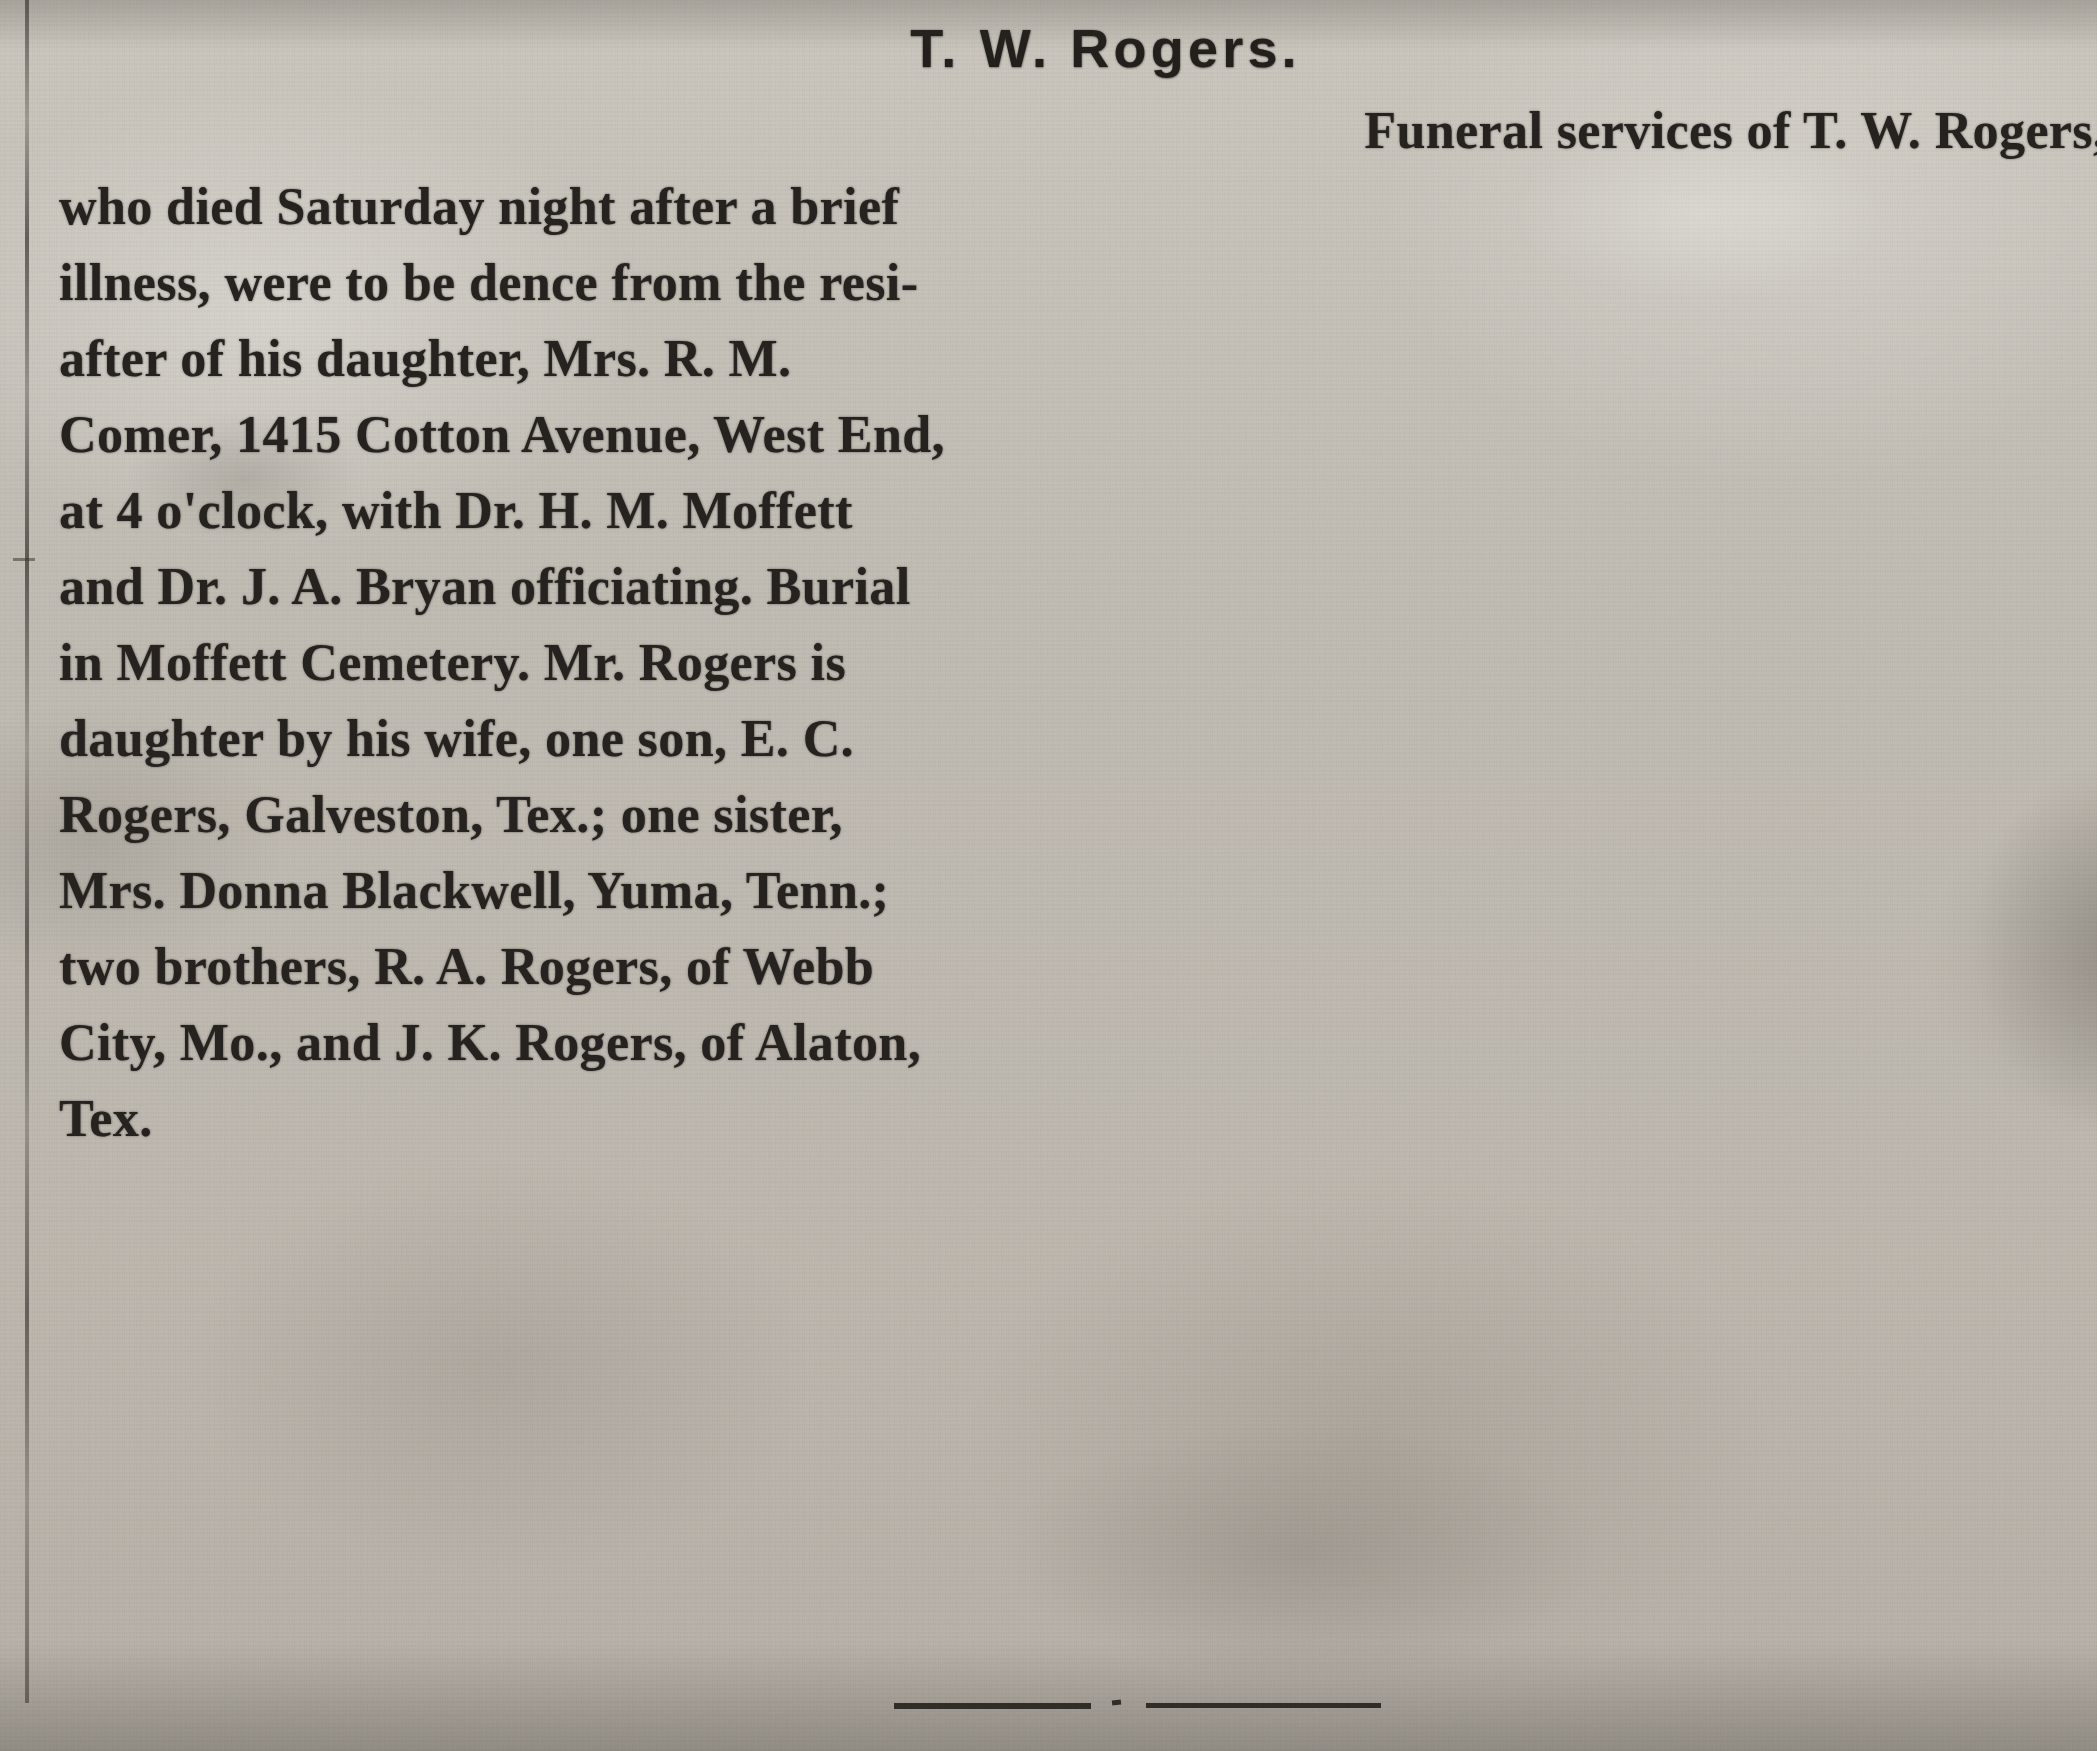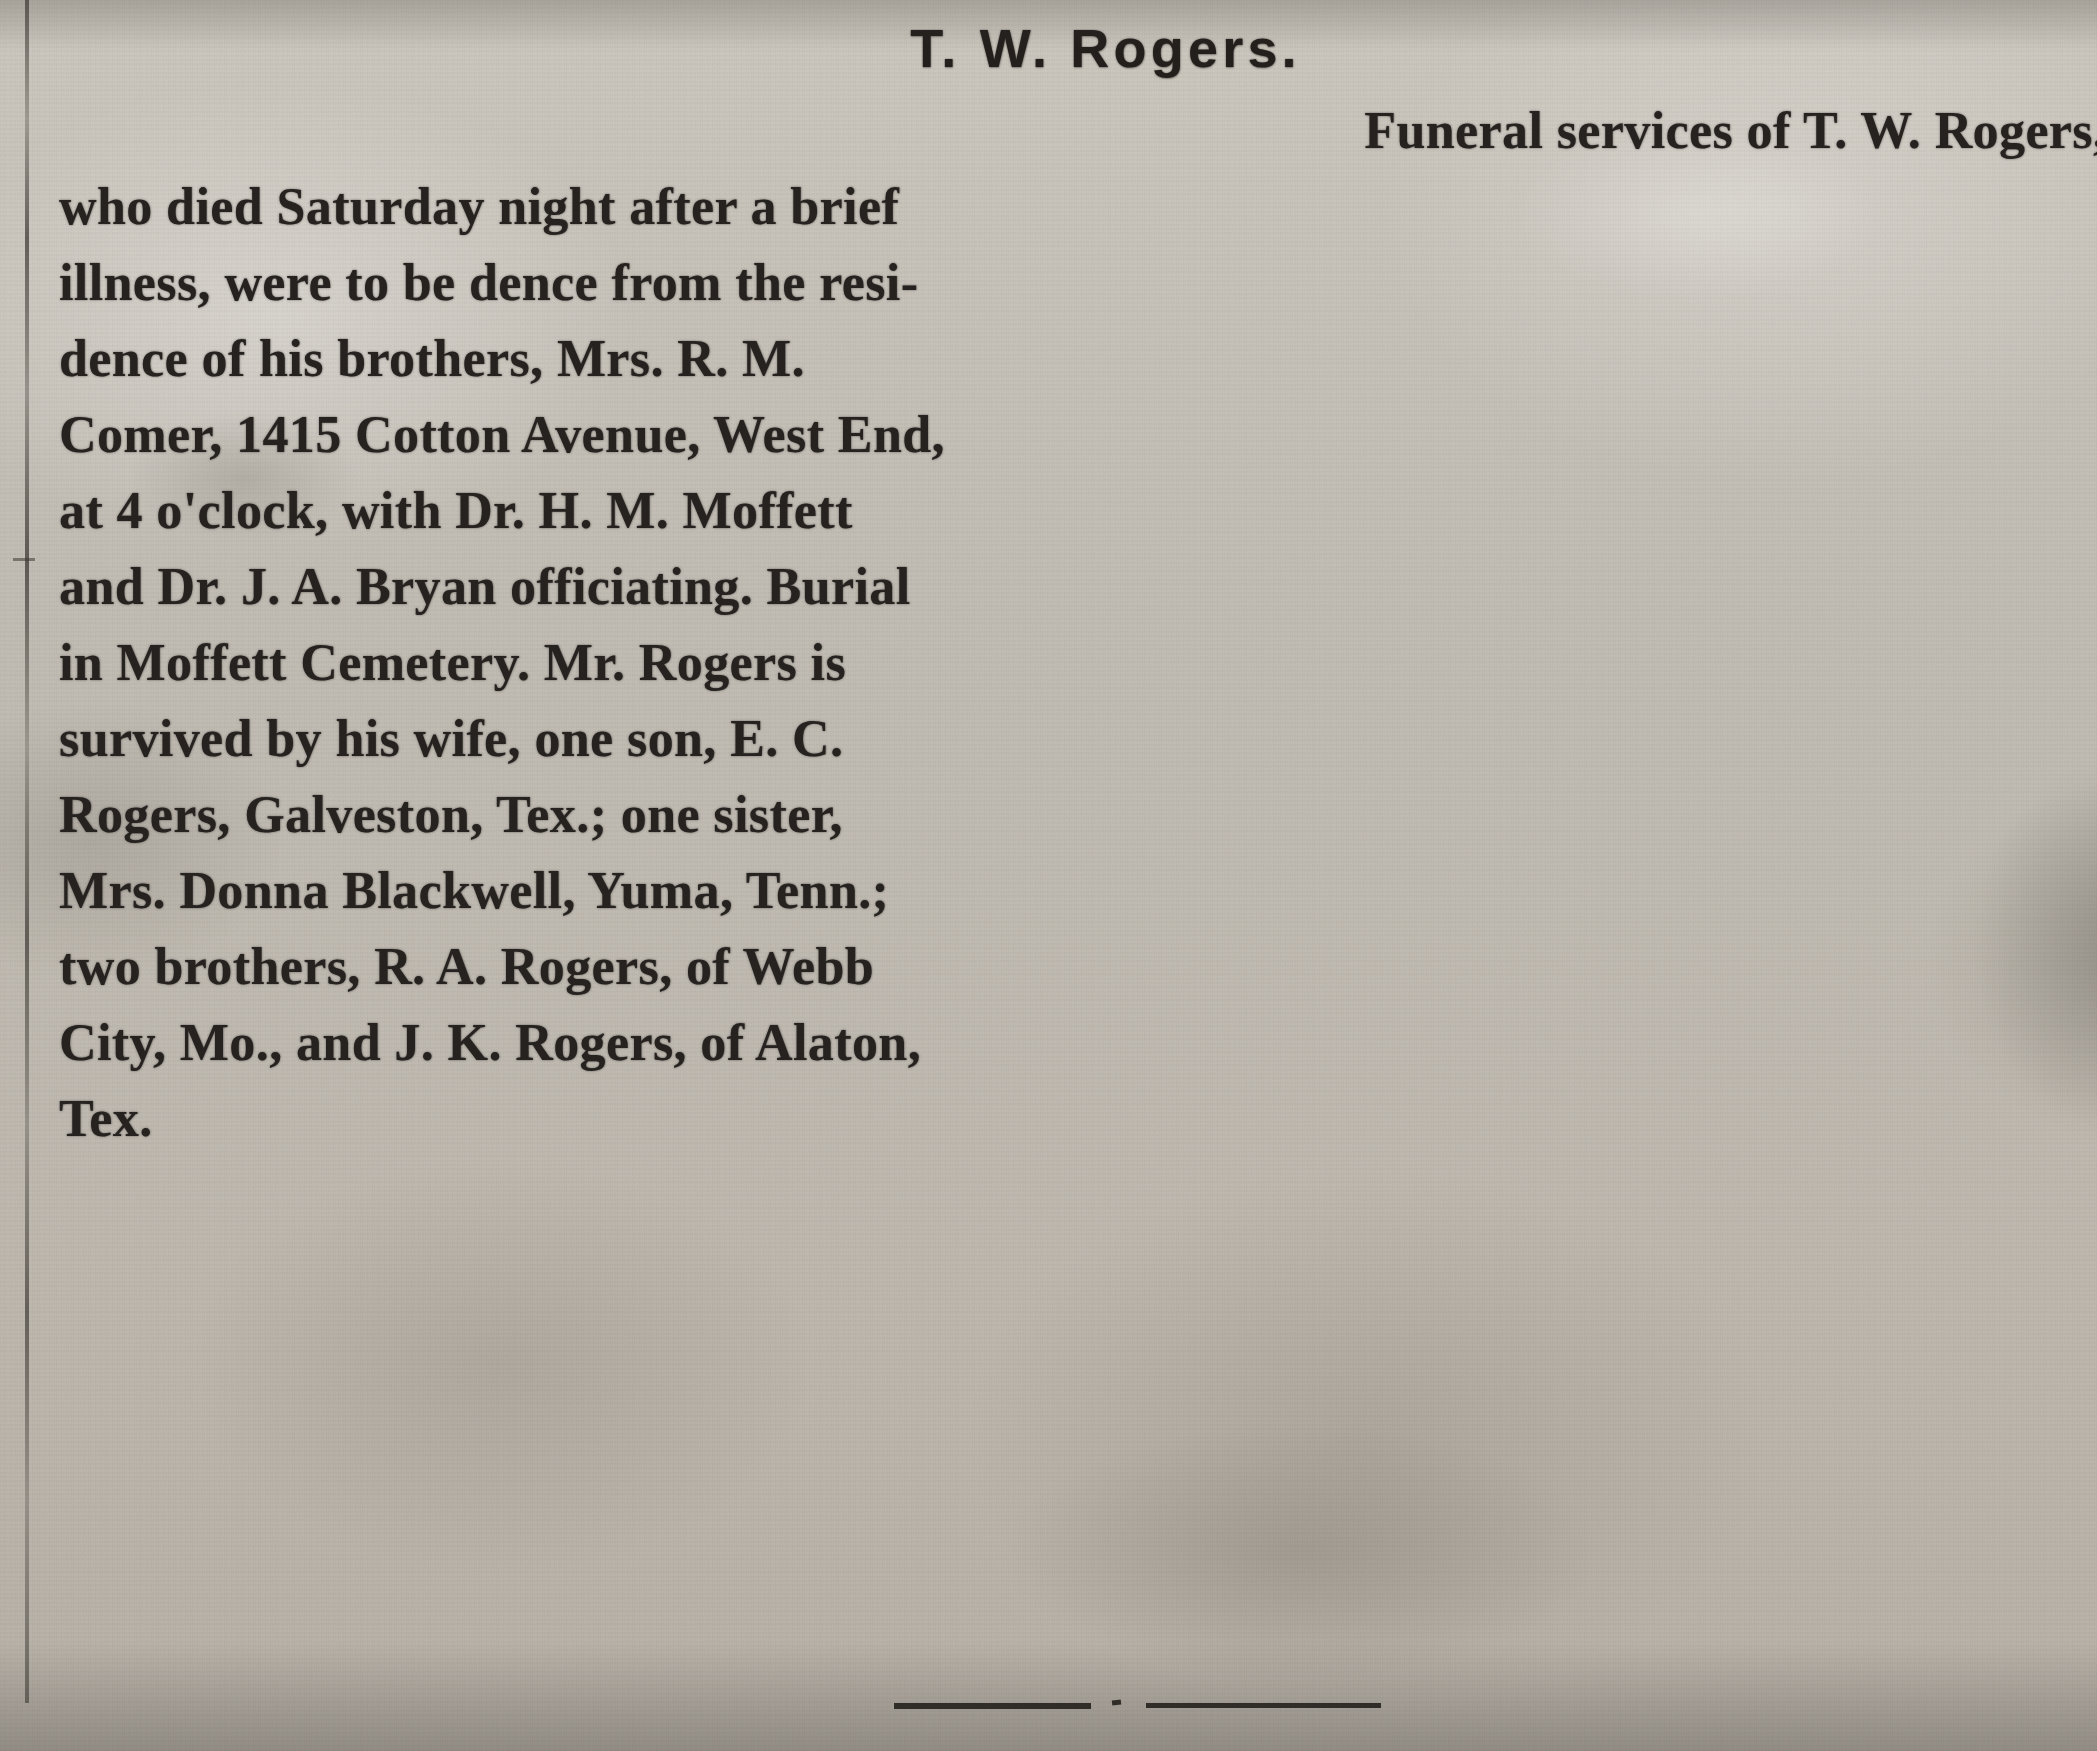--- a/index.html
+++ b/index.html
@@ -181,41 +181,41 @@
 
       <div class="line">
         <span>who died Saturday night after a brief</span>
       </div>
 
       <div class="line">
         <span>illness, were to be dence from the resi-</span>
       </div>
 
       <div class="line">
-        <span>dence of his brothers, Mrs. R. M.</span>
+        <span>after of his daughter, Mrs. R. M.</span>
       </div>
 
       <div class="line">
         <span>Comer, 1415 Cotton Avenue, West End,</span>
       </div>
 
       <div class="line">
         <span>at 4 o'clock, with Dr. H. M. Moffett</span>
       </div>
 
       <div class="line">
         <span>and Dr. J. A. Bryan officiating. Burial</span>
       </div>
 
       <div class="line">
         <span>in Moffett Cemetery. Mr. Rogers is</span>
       </div>
 
       <div class="line">
-        <span>survived by his wife, one son, E. C.</span>
+        <span>daughter by his wife, one son, E. C.</span>
       </div>
 
       <div class="line">
         <span>Rogers, Galveston, Tex.; one sister,</span>
       </div>
 
       <div class="line">
         <span>Mrs. Donna Blackwell, Yuma, Tenn.;</span>
       </div>
 

